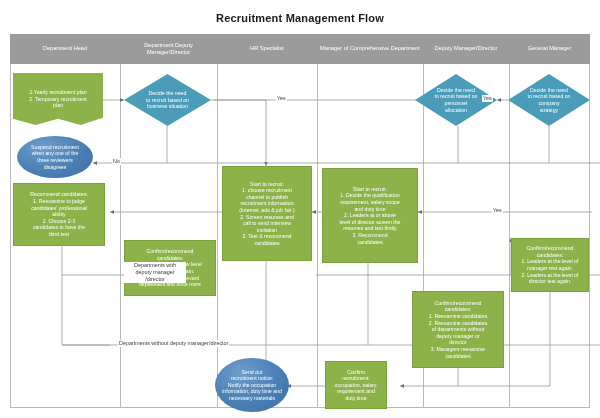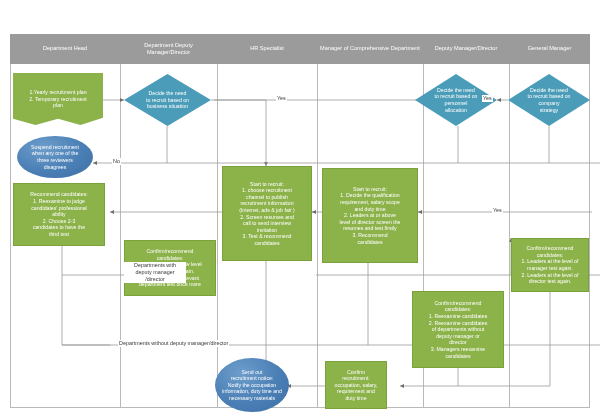--- a/index.html
+++ b/index.html
@@ -69,20 +69,21 @@
   .edge-label{
     position:absolute;font-size:5.4px;color:#3a3a3a;line-height:7px;
     background:#ffffff;padding:0 1px;white-space:pre-line;text-align:center;
   }
 </style>
 </head>
 <body>
 
 <div id="stage">
 
+  <div class="chart-title">Recruitment Management Flow</div>
 
   <div class="lane-header-band"></div>
 
   <div class="lane-header" style="left:10px;width:110px;">
     <span class="htxt">Department Head</span>
   </div>
   <div class="lane-header" style="left:120px;width:97px;">
     <span class="htxt">Department Deputy
 Manager/Director</span>
   </div>

